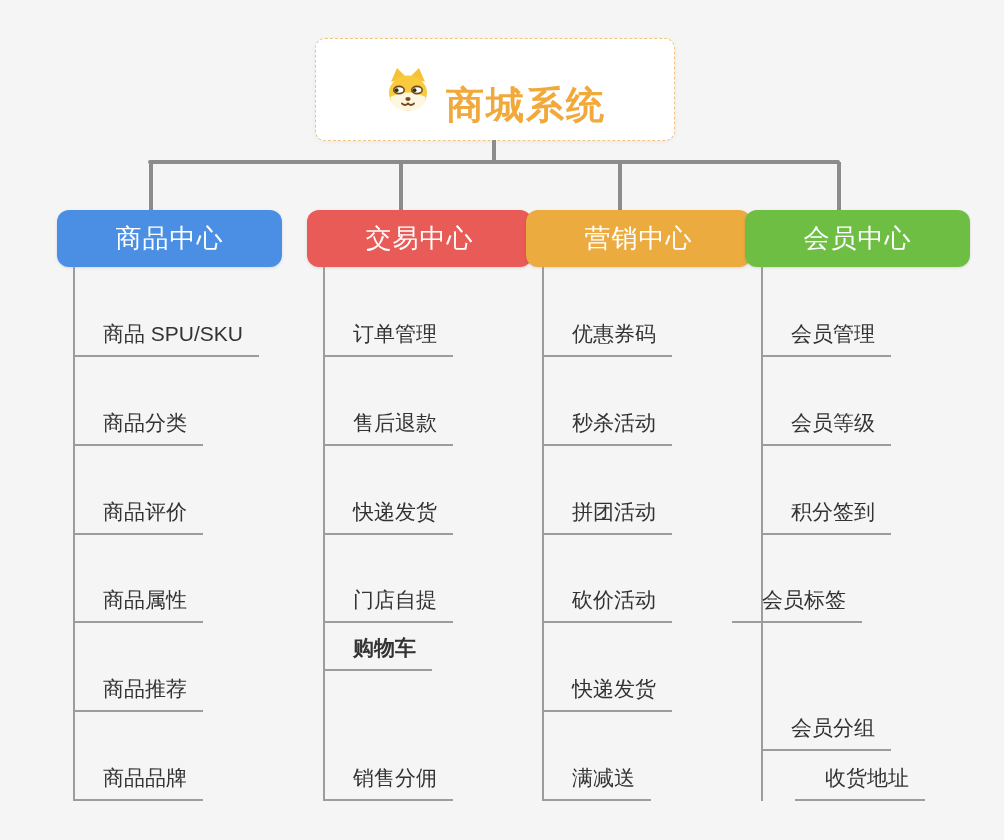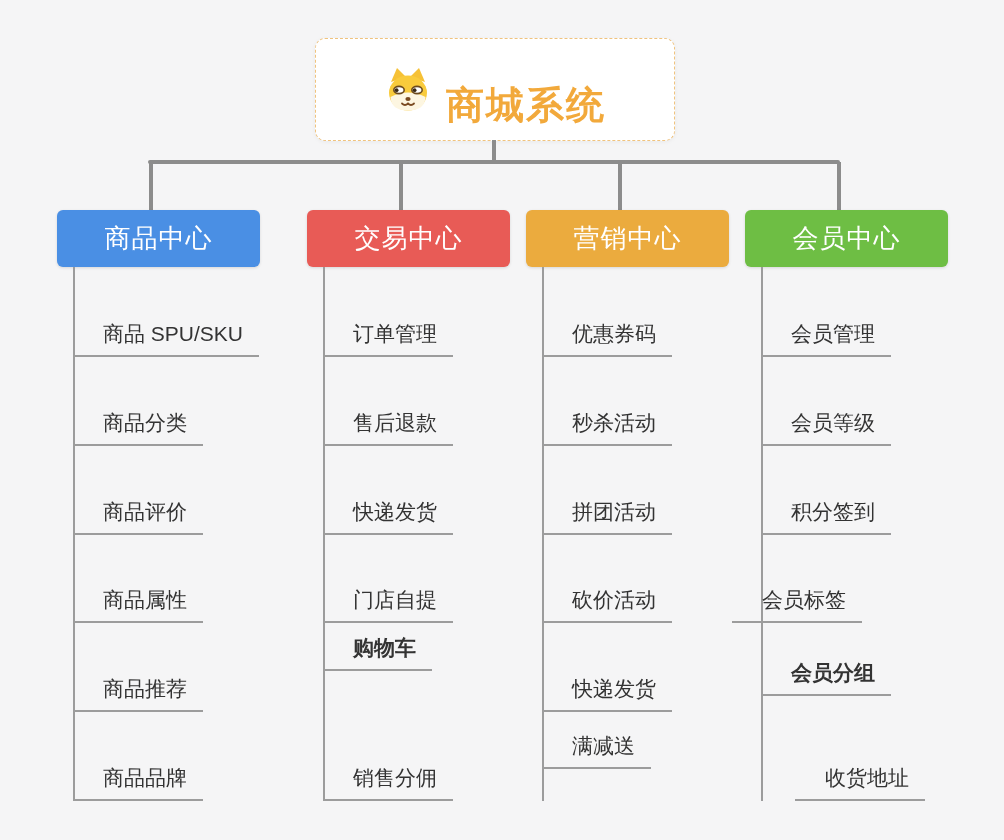--- a/index.html
+++ b/index.html
@@ -19,22 +19,22 @@
   .root-title{font-size:38px;font-weight:600;color:#f2a93b;letter-spacing:2px;margin-top:32px;}
   .root-icon{width:48px;height:48px;flex:0 0 auto;}
   
   .line{position:absolute;background:#8c8c8c;}
   .stub{left:492px;top:140px;width:4px;height:23px;}
   .bus{left:148px;top:160px;width:692px;height:4px;border-radius:2px;}
   .drop{top:162px;width:4px;height:49px;}
   .trunk{position:absolute;width:2px;background:#9c9c9c;}
   
   .branch-header{
-    position:absolute;top:210px;width:203px;height:57px;
-    border-radius:6px;display:flex;align-items:center;justify-content:center;
+    position:absolute;top:210px;width:225px;height:57px;
+    border-radius:12px;display:flex;align-items:center;justify-content:center;
     color:#ffffff;font-size:26px;font-weight:500;letter-spacing:1px;
     box-shadow:0 1px 3px rgba(0,0,0,.12);cursor:pointer;box-sizing:border-box;
   }
   
   .leaf{
     position:absolute;transform:translateY(-100%);
     padding:0 16px 8px 30px;border-bottom:2px solid #9c9c9c;
     font-size:21px;line-height:26px;color:#333333;white-space:nowrap;
     cursor:pointer;
   }
@@ -85,25 +85,25 @@
       <div class="leaf" style="left: 323px; top: 671px; font-weight: bold;">购物车</div>
       <div class="leaf" style="left: 323px; top: 801px;">销售分佣</div>
       <div class="line drop" style="left: 617.5px;"></div>
       <div class="branch-header" style="left: 526px; background: rgb(235, 171, 62);">营销中心</div>
       <div class="trunk" style="left: 542px; top: 267px; height: 534px;"></div>
       <div class="leaf" style="left: 542px; top: 357px;">优惠券码</div>
       <div class="leaf" style="left: 542px; top: 446px;">秒杀活动</div>
       <div class="leaf" style="left: 542px; top: 535px;">拼团活动</div>
       <div class="leaf" style="left: 542px; top: 623px;">砍价活动</div>
       <div class="leaf" style="left: 542px; top: 712px;">快递发货</div>
-      <div class="leaf" style="left: 542px; top: 769px;">满减送</div>
+      <div class="leaf" style="left: 542px; top: 801px;">满减送</div>
       <div class="line drop" style="left: 836.5px;"></div>
       <div class="branch-header" style="left: 745px; background: rgb(110, 190, 68);">会员中心</div>
       <div class="trunk" style="left: 761px; top: 267px; height: 534px;"></div>
       <div class="leaf" style="left: 761px; top: 357px;">会员管理</div>
       <div class="leaf" style="left: 761px; top: 446px;">会员等级</div>
       <div class="leaf" style="left: 761px; top: 535px;">积分签到</div>
       <div class="leaf" style="left: 732px; top: 623px;">会员标签</div>
-      <div class="leaf" style="left: 761px; top: 696px; font-weight: bold;">会员分组</div>
+      <div class="leaf" style="left: 761px; top: 751px;">会员分组</div>
       <div class="leaf" style="left: 761px; top: 801px; margin-left: 34px;">收货地址</div>
     </div>
 
 </div>
 
 </body></html>

